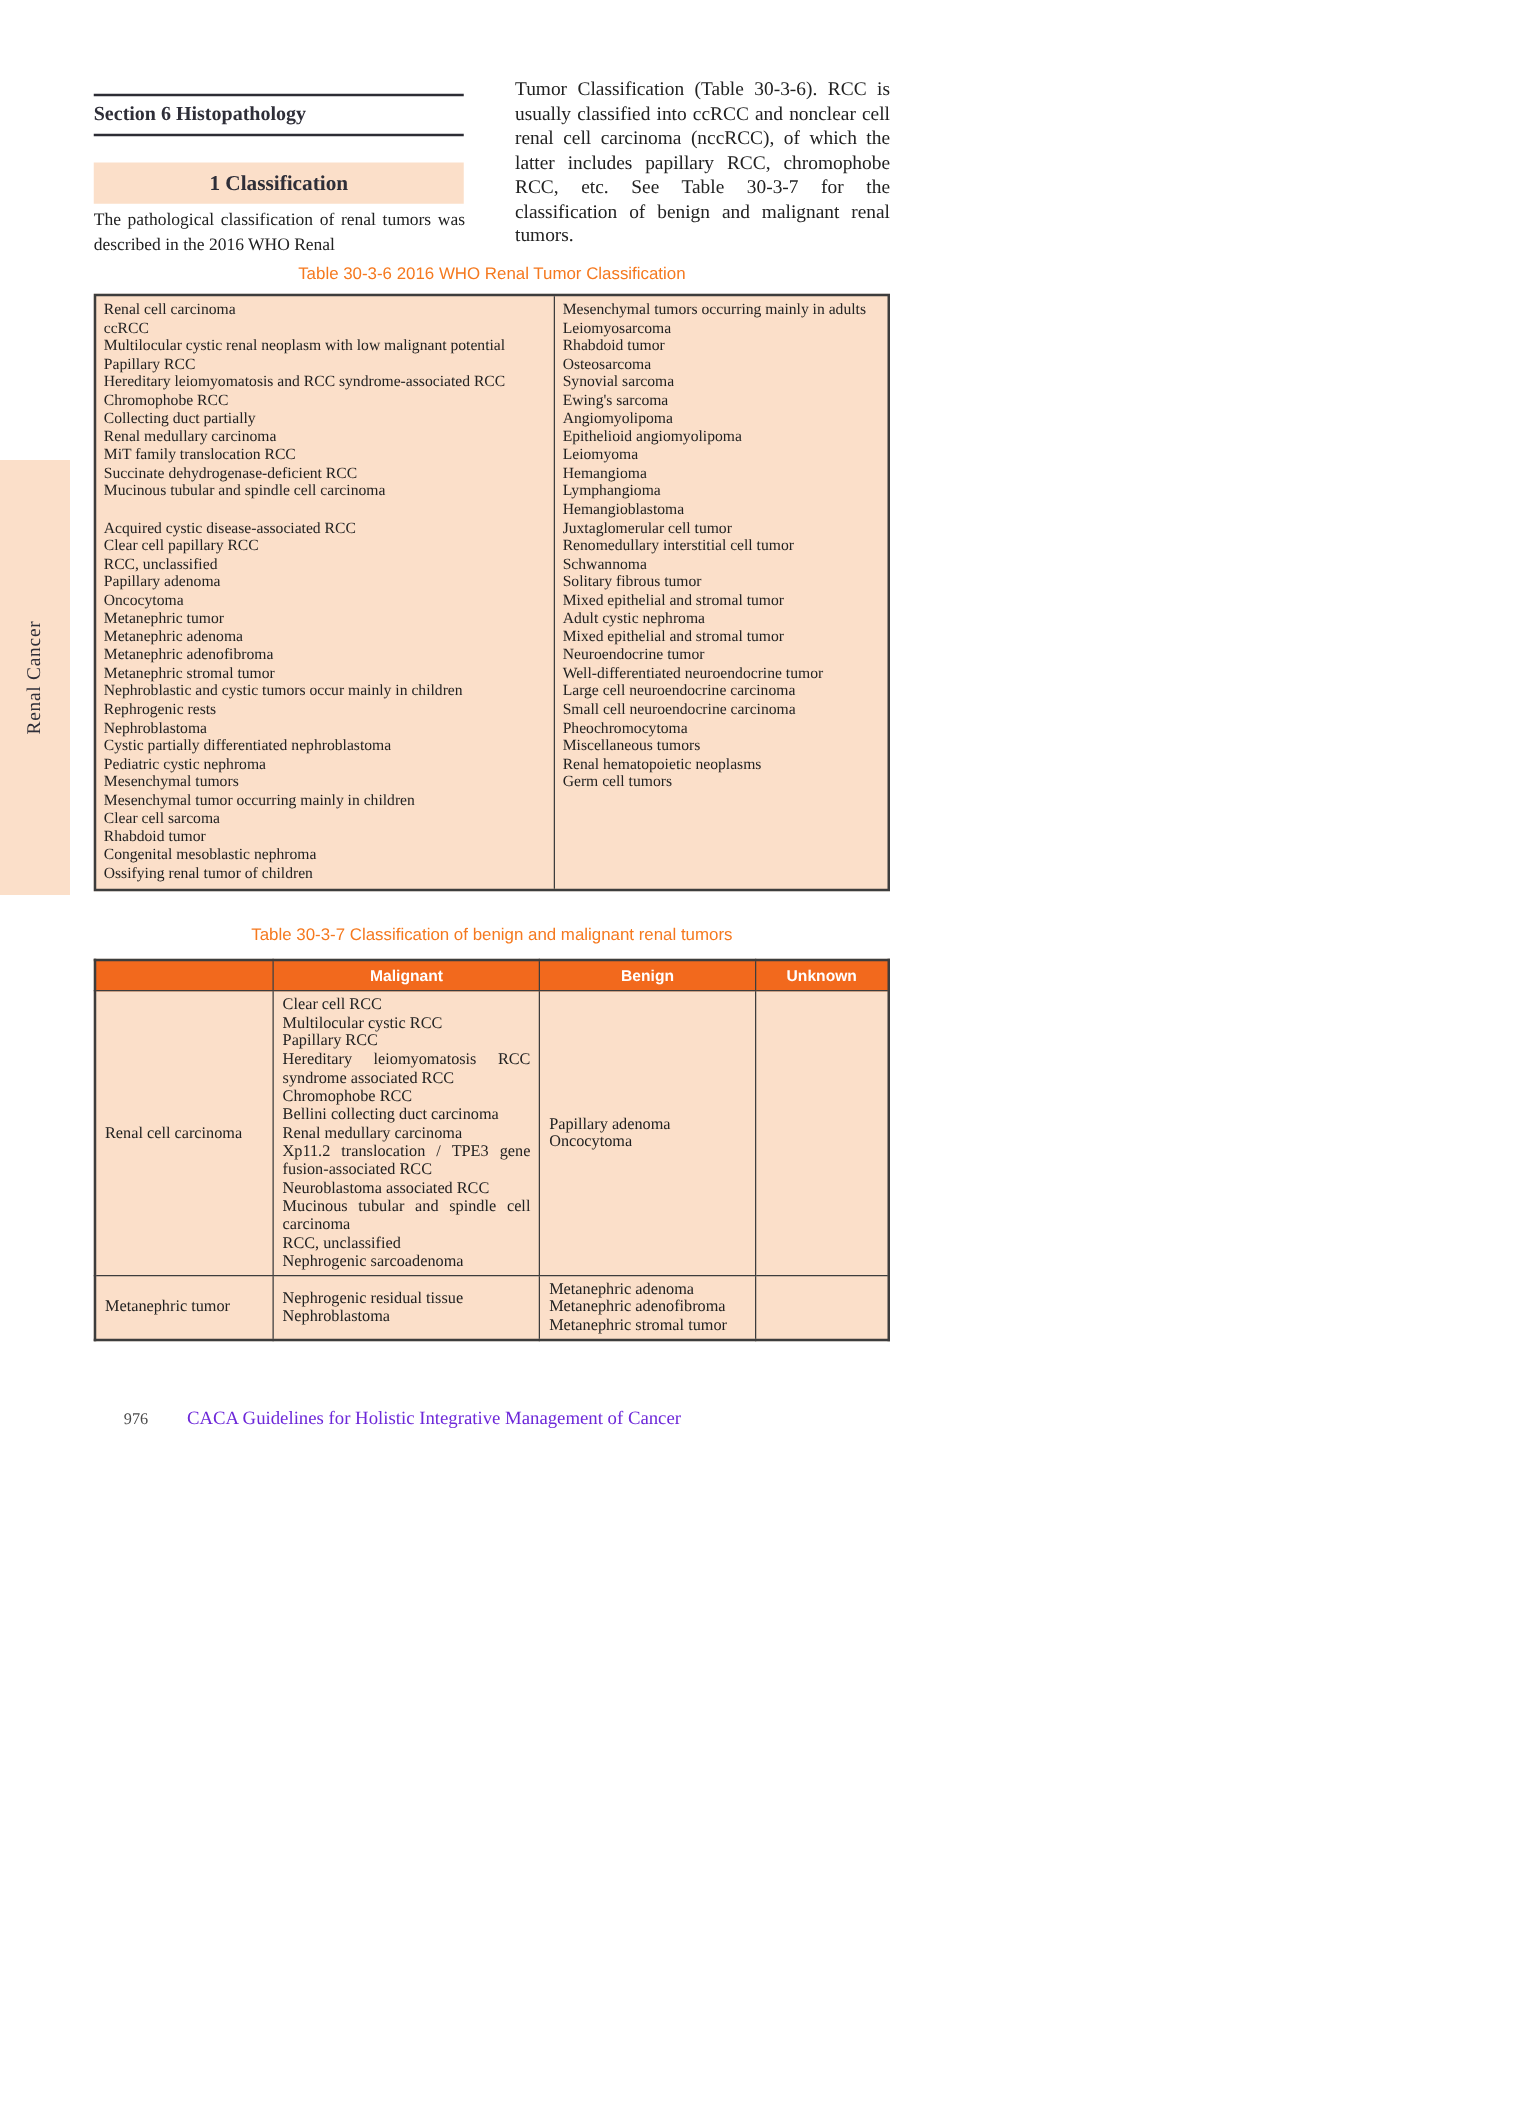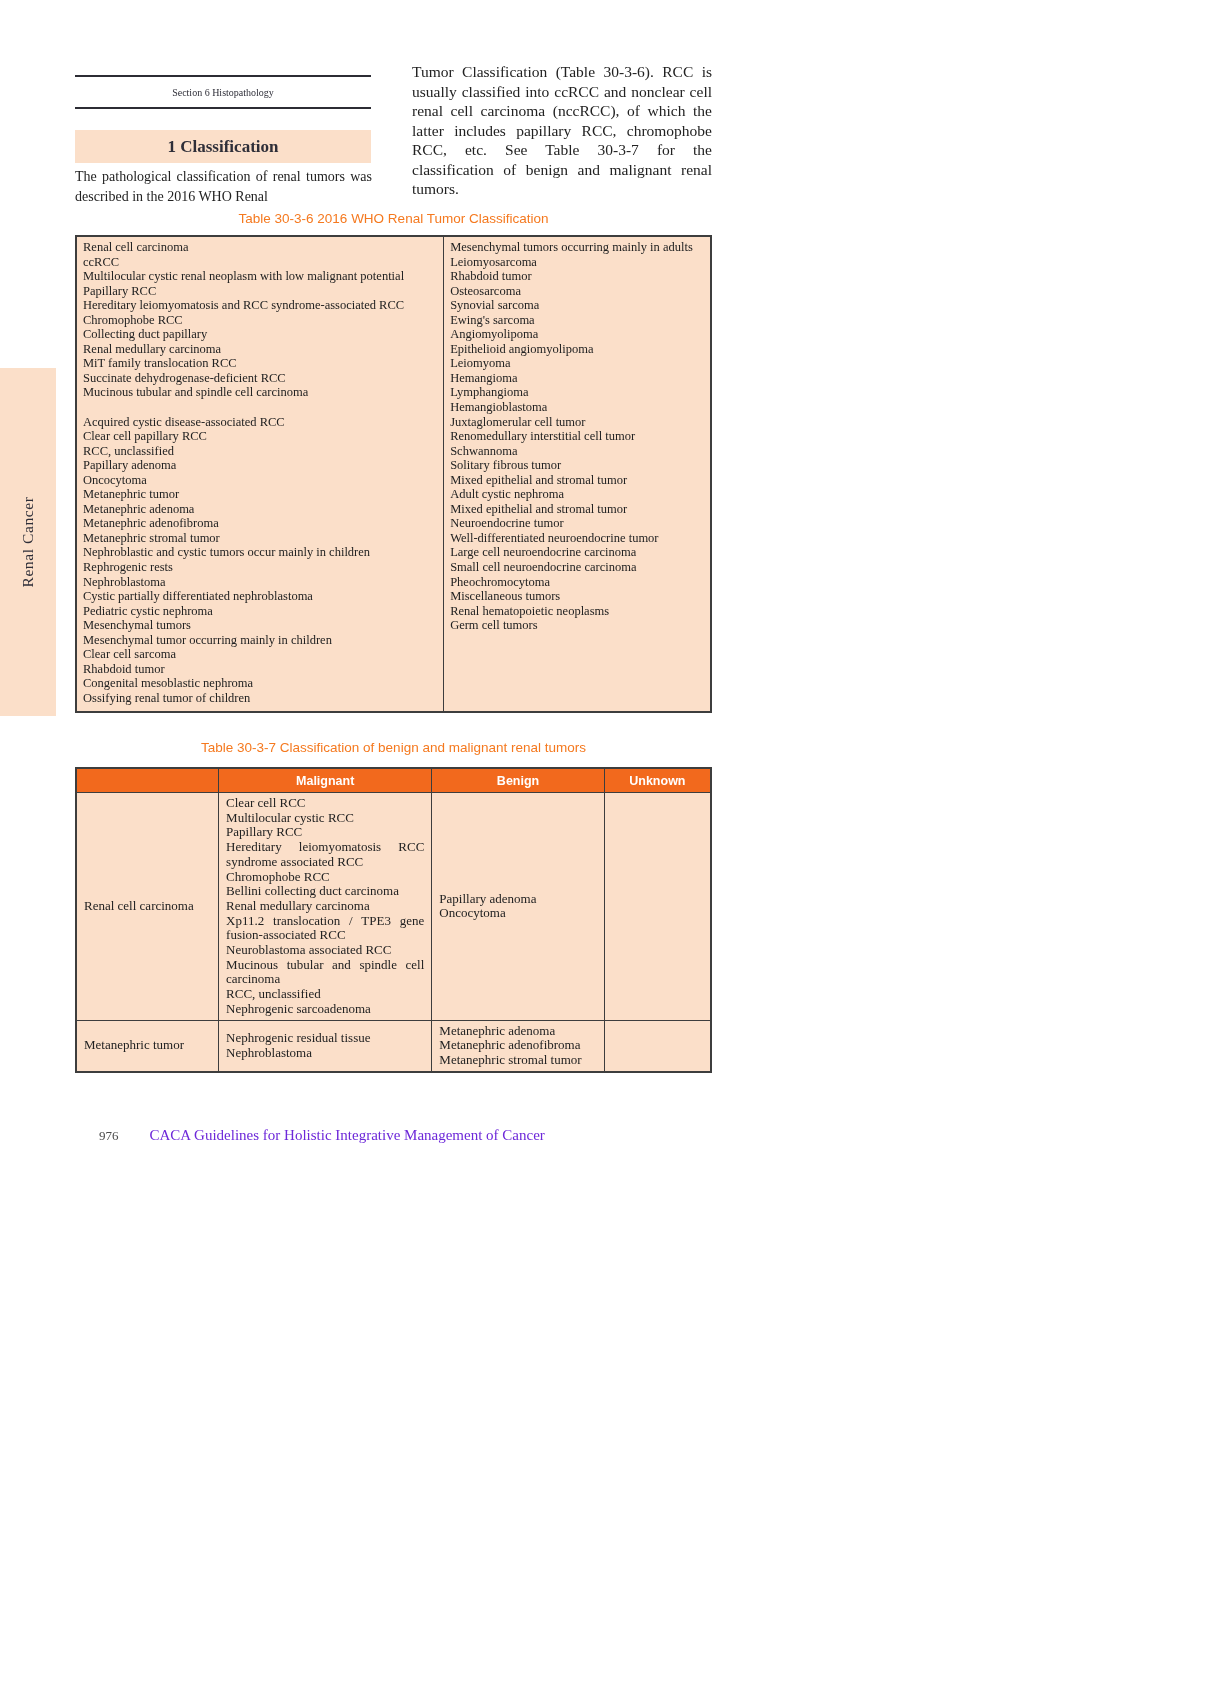--- a/index.html
+++ b/index.html
@@ -21,22 +21,22 @@
     position:absolute; left:50%; top:50%;
     transform:translate(-50%,-50%) rotate(-90deg);
     white-space:nowrap;
     font-size:15.5px; letter-spacing:0.6px; color:#2e2e38;
   }
 
   
   .section-header {
     position:absolute; left:75px; top:75px; width:296px; height:34px;
     border-top:2px solid #2c2c34; border-bottom:2px solid #2c2c34;
-    display:flex; align-items:center; justify-content:center;
-    font-weight:normal; font-size:10px; color:#2e2e38;
+    display:flex; align-items:center; justify-content:flex-start;
+    font-weight:bold; font-size:16px; color:#2e2e38;
     box-sizing:border-box;
   }
 
   .classification-banner {
     position:absolute; left:75px; top:130px; width:296px; height:33px;
     background:var(--peach, #fbdfc9);
     display:flex; align-items:center; justify-content:center;
     font-weight:bold; font-size:17px; color:#2e2e38;
   }
 
@@ -139,21 +139,21 @@
   <div class="table-title t1-title">Table 30-3-6 2016 WHO Renal Tumor Classification</div>
 
   <div class="table1">
     <div class="t1left">
         <div class="t1line">Renal cell carcinoma</div>
         <div class="t1line">ccRCC</div>
         <div class="t1line">Multilocular cystic renal neoplasm with low malignant potential</div>
         <div class="t1line">Papillary RCC</div>
         <div class="t1line">Hereditary leiomyomatosis and RCC syndrome-associated RCC</div>
         <div class="t1line">Chromophobe RCC</div>
-        <div class="t1line">Collecting duct papillary</div>
+        <div class="t1line">Collecting duct partially</div>
         <div class="t1line">Renal medullary carcinoma</div>
         <div class="t1line">MiT family translocation RCC</div>
         <div class="t1line">Succinate dehydrogenase-deficient RCC</div>
         <div class="t1line">Mucinous tubular and spindle cell carcinoma</div>
         <div class="t1line">&nbsp;</div>
         <div class="t1line">Acquired cystic disease-associated RCC</div>
         <div class="t1line">Clear cell papillary RCC</div>
         <div class="t1line">RCC, unclassified</div>
         <div class="t1line">Papillary adenoma</div>
         <div class="t1line">Oncocytoma</div>

